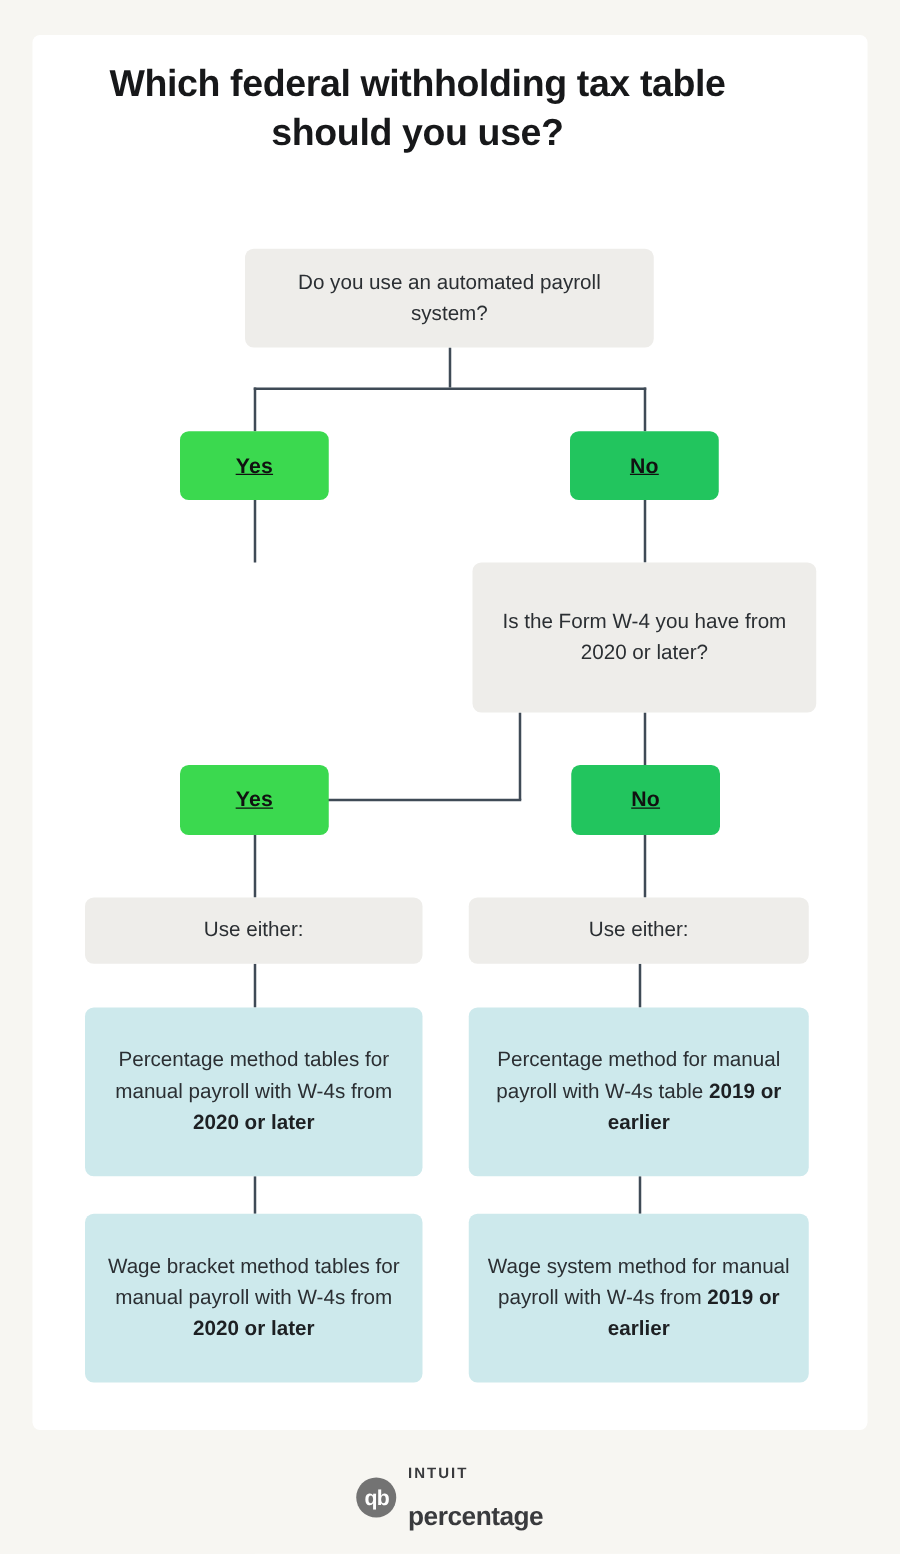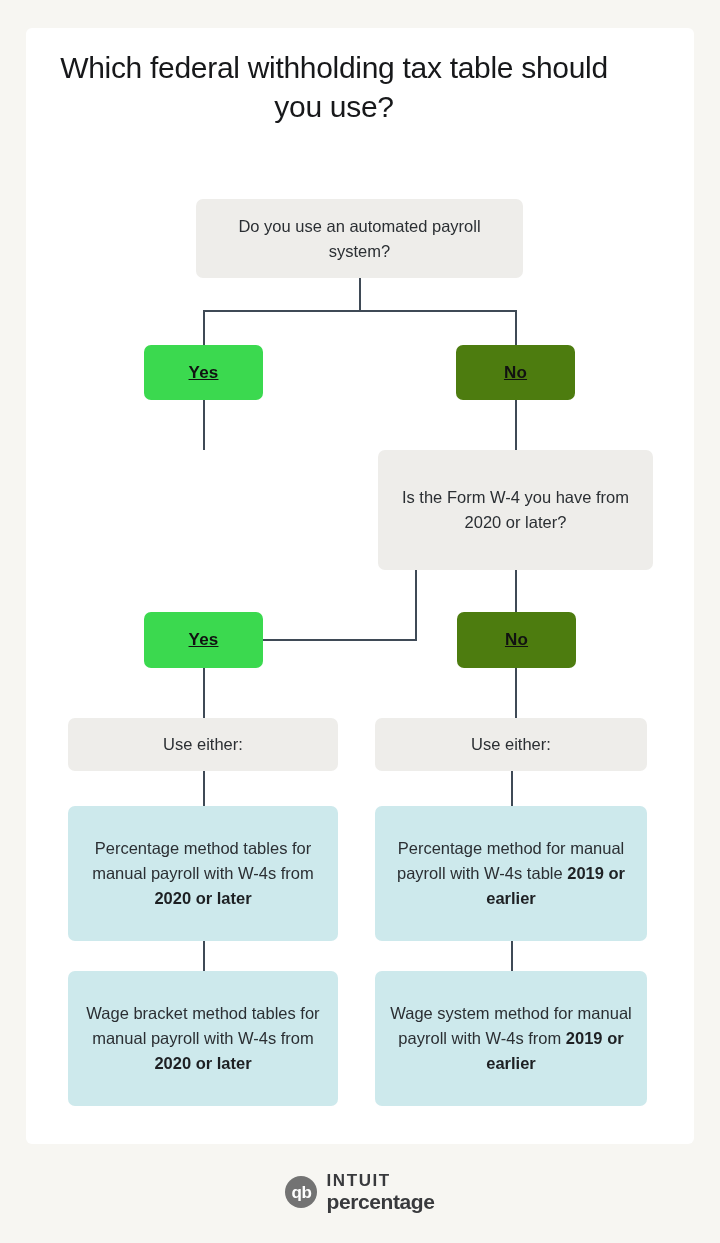--- a/index.html
+++ b/index.html
@@ -30,21 +30,21 @@
   }
 
   .title {
     position: absolute;
     left: 60px;
     top: 48px;
     width: 548px;
     text-align: center;
     font-size: 30px;
     line-height: 39px;
-    font-weight: normal;
+    font-weight: bold;
     color: #17181a;
     letter-spacing: -0.3px;
   }
 
   
   .line {
     position: absolute;
     background: #3f4a56;
   }
   .vline { width: 2px; }
@@ -72,21 +72,21 @@
     display: flex;
     align-items: center;
     justify-content: center;
     font-size: 17px;
     font-weight: bold;
     color: #111111;
     letter-spacing: 0.2px;
     text-decoration: underline;
   }
   .badge-yes { background: #3bd94f; }
-  .badge-no  { background: #4d7c0f; justify-content: center; }
+  .badge-no  { background: #22c55e; justify-content: center; }
 
   .node b { font-weight: bold; color: #1d2023; }
 
   
   .logo {
     position: absolute;
     left: 0;
     top: 1172px;
     width: 720px;
     display: flex;
@@ -103,25 +103,25 @@
     align-items: center;
     justify-content: center;
     color: #ffffff;
     font-size: 17px;
     font-weight: bold;
     line-height: 1;
     letter-spacing: -0.5px;
   }
   .logo-text { display: flex; flex-direction: column; line-height: 1; }
   .logo-intuit {
-    font-size: 17px;
+    font-size: 12px;
     font-weight: bold;
     color: #393a3d;
     letter-spacing: 1.6px;
-    margin-bottom: 2px;
+    margin-bottom: 19px;
   }
   .logo-qb {
     font-size: 21px;
     font-weight: bold;
     color: #393a3d;
     letter-spacing: -0.4px;
   }
 </style>
 </head>
 <body>

